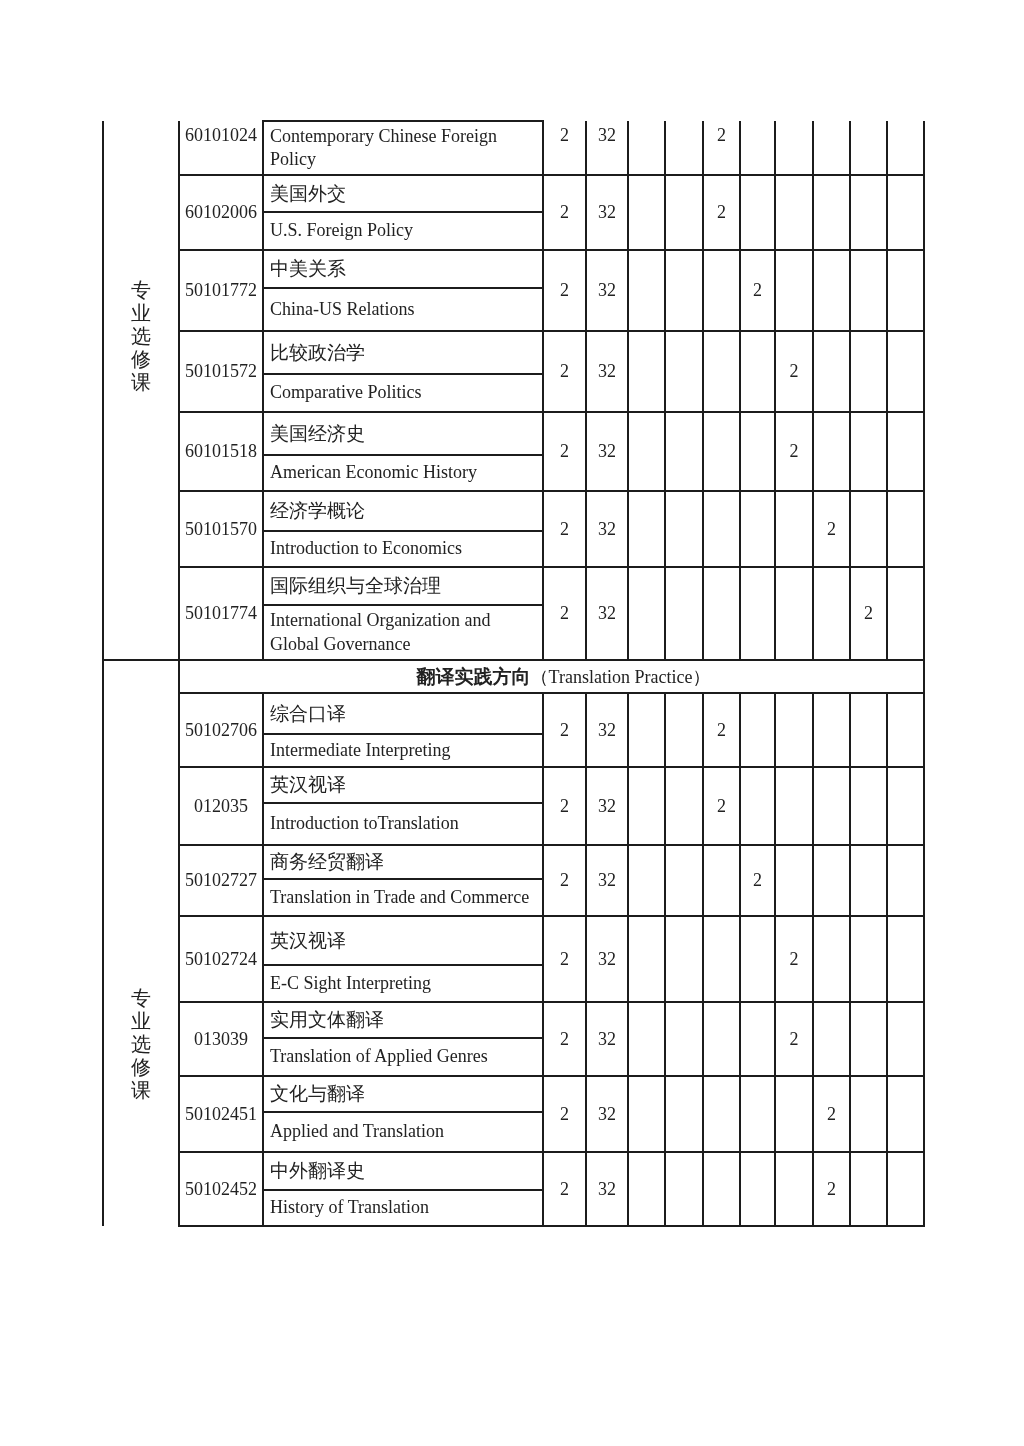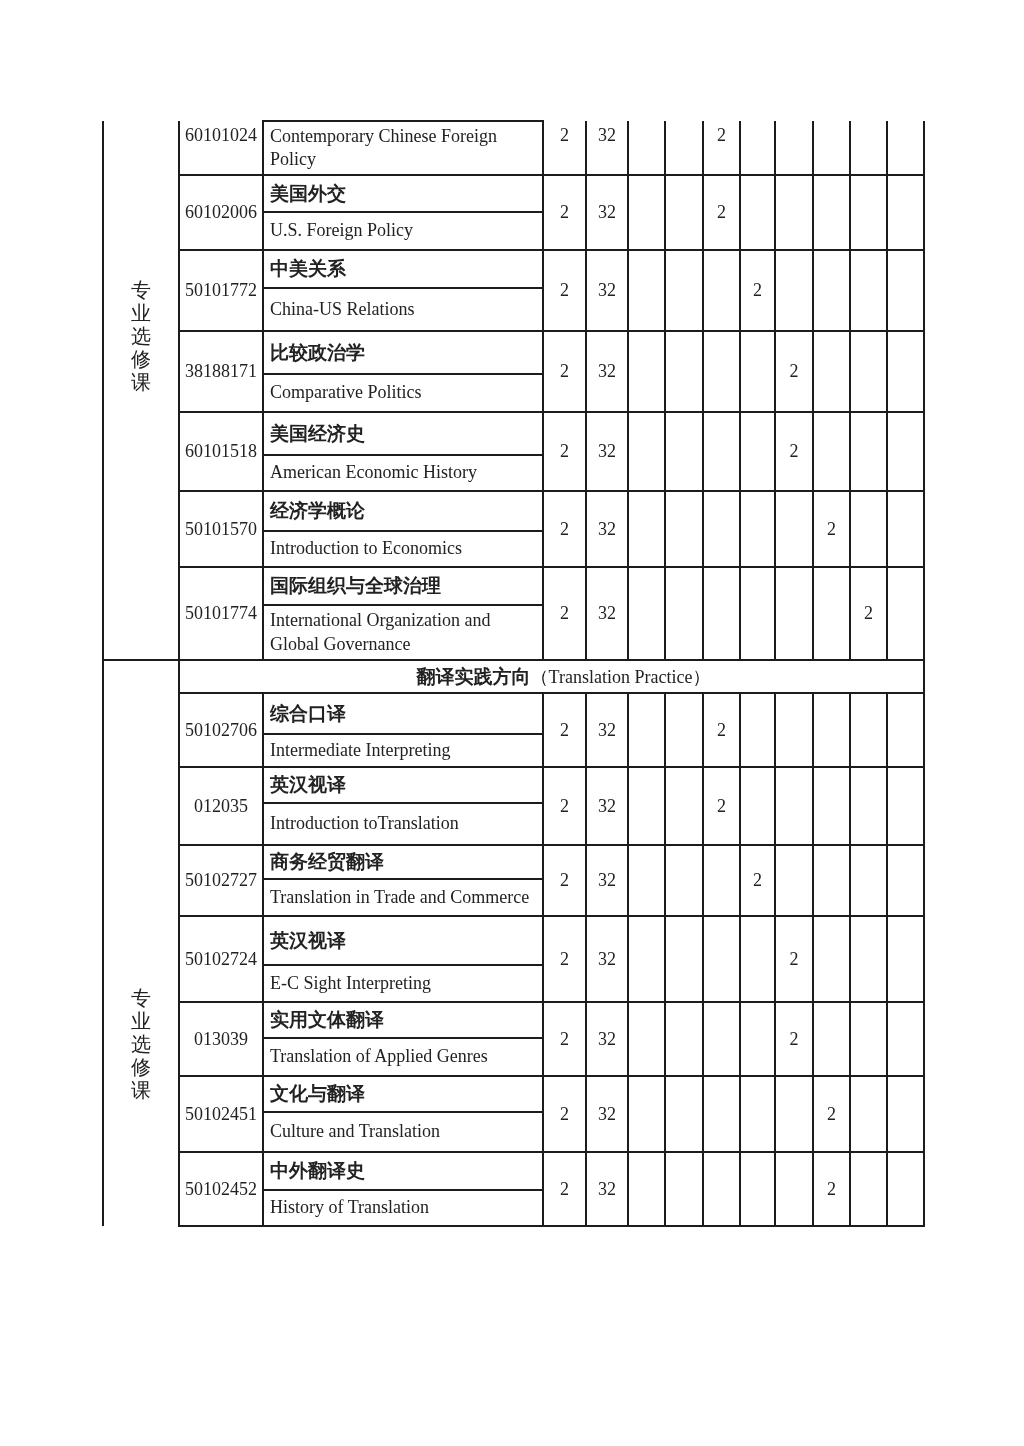--- a/index.html
+++ b/index.html
@@ -18,21 +18,21 @@
   }
   td {
     border: 2px solid #1c1c1c;
     padding: 0;
     font-size: 18px;
     overflow: hidden;
     background: #ffffff;
   }
   td.code { text-align: center; vertical-align: middle; }
   td.name { text-align: left; vertical-align: middle; padding: 2px 6px; }
-  td.name.zh { font-size: 19px; font-weight: bold; }
+  td.name.zh { font-size: 19px; }
   td.name.en { font-size: 18px; line-height: 1.3; }
   td.num  { text-align: center; vertical-align: middle; }
   
   td.cut  { border-top: none; vertical-align: top; padding-top: 4px; }
   
   td.cat  { border-top: none; vertical-align: top; text-align: center; font-size: 20px; }
   td.cat .ch { display: block; line-height: 23px; }
   td.cat.blk0 { padding-top: 158px; }
   td.cat.blk1 { border-bottom: none; border-top: none; padding-top: 326px; }
   
@@ -110,21 +110,21 @@
           <td class="num" rowspan="2">2</td>
           <td class="num" rowspan="2"></td>
           <td class="num" rowspan="2"></td>
           <td class="num" rowspan="2"></td>
           <td class="num" rowspan="2"></td>
         </tr>
         <tr style="height: 43px;">
           <td class="name en">China-US Relations</td>
         </tr>
         <tr style="height: 43px;">
-          <td class="code" rowspan="2">38188171</td>
+          <td class="code" rowspan="2">50101572</td>
           <td class="name zh">比较政治学</td>
           <td class="num" rowspan="2">2</td>
           <td class="num" rowspan="2">32</td>
           <td class="num" rowspan="2"></td>
           <td class="num" rowspan="2"></td>
           <td class="num" rowspan="2"></td>
           <td class="num" rowspan="2"></td>
           <td class="num" rowspan="2">2</td>
           <td class="num" rowspan="2"></td>
           <td class="num" rowspan="2"></td>
@@ -287,21 +287,21 @@
           <td class="num" rowspan="2"></td>
           <td class="num" rowspan="2"></td>
           <td class="num" rowspan="2"></td>
           <td class="num" rowspan="2"></td>
           <td class="num" rowspan="2"></td>
           <td class="num" rowspan="2">2</td>
           <td class="num" rowspan="2"></td>
           <td class="num" rowspan="2"></td>
         </tr>
         <tr style="height: 40px;">
-          <td class="name en">Culture and Translation</td>
+          <td class="name en">Applied and Translation</td>
         </tr>
         <tr style="height: 38px;">
           <td class="code" rowspan="2">50102452</td>
           <td class="name zh">中外翻译史</td>
           <td class="num" rowspan="2">2</td>
           <td class="num" rowspan="2">32</td>
           <td class="num" rowspan="2"></td>
           <td class="num" rowspan="2"></td>
           <td class="num" rowspan="2"></td>
           <td class="num" rowspan="2"></td>

